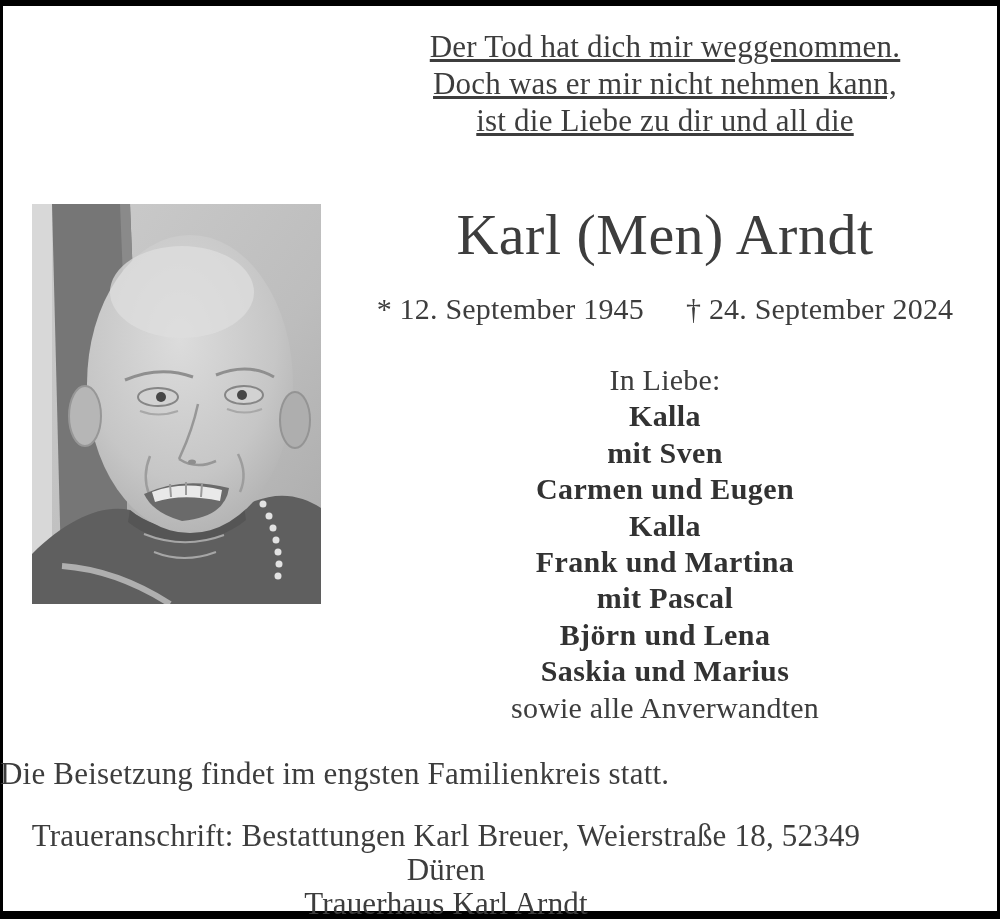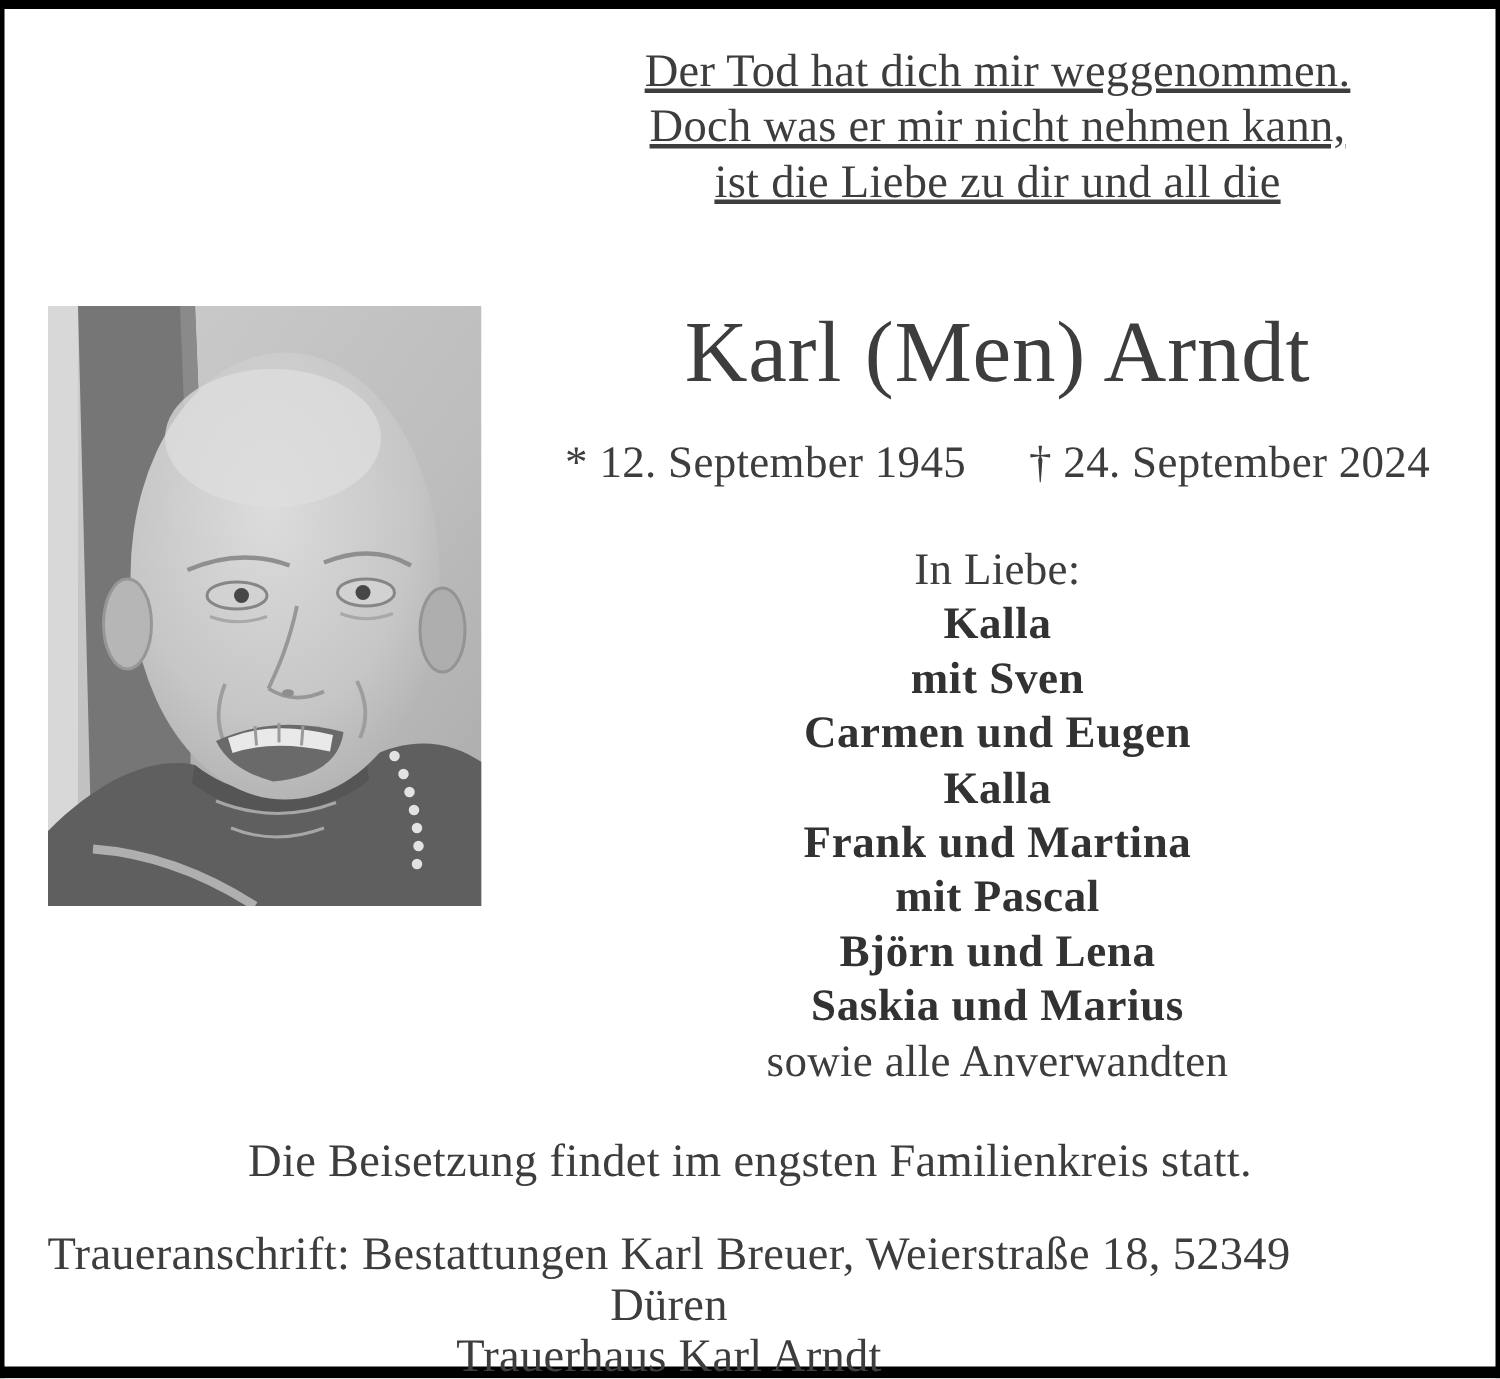--- a/index.html
+++ b/index.html
@@ -44,21 +44,21 @@
     font-size:30px;line-height:36px;letter-spacing:.2px;
   }
   .mourners{
     position:absolute;left:330px;top:362px;width:670px;
     text-align:center;font-size:30px;line-height:36.4px;
     letter-spacing:.2px;
   }
   .mourners .bold{font-weight:bold;color:var(--ink-bold);letter-spacing:.4px;}
   .funeral-info{
     position:absolute;left:0;top:755px;width:1000px;
-    text-align:center;font-size:31px;line-height:37px;
+    font-size:31px;line-height:37px;
     letter-spacing:.2px;
   }
   .address{
     position:absolute;left:0;top:819px;width:892px;
     text-align:center;font-size:31px;line-height:34px;
     letter-spacing:.2px;
   }
 </style>
 </head>
 <body>

